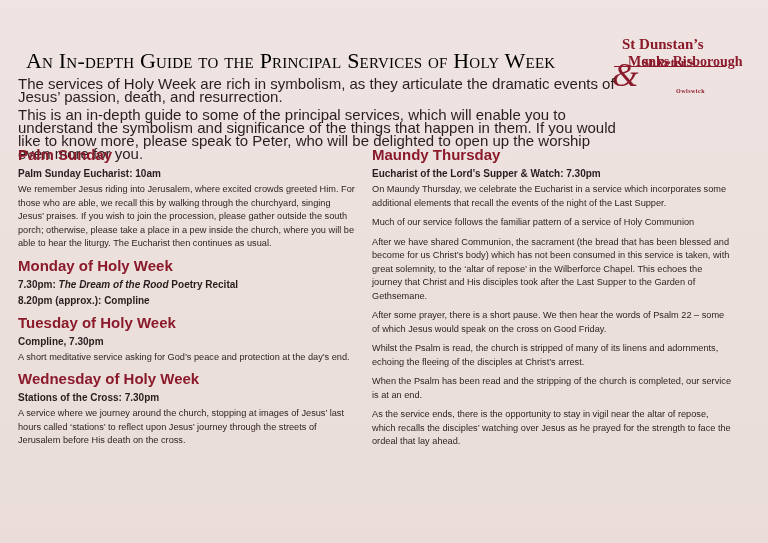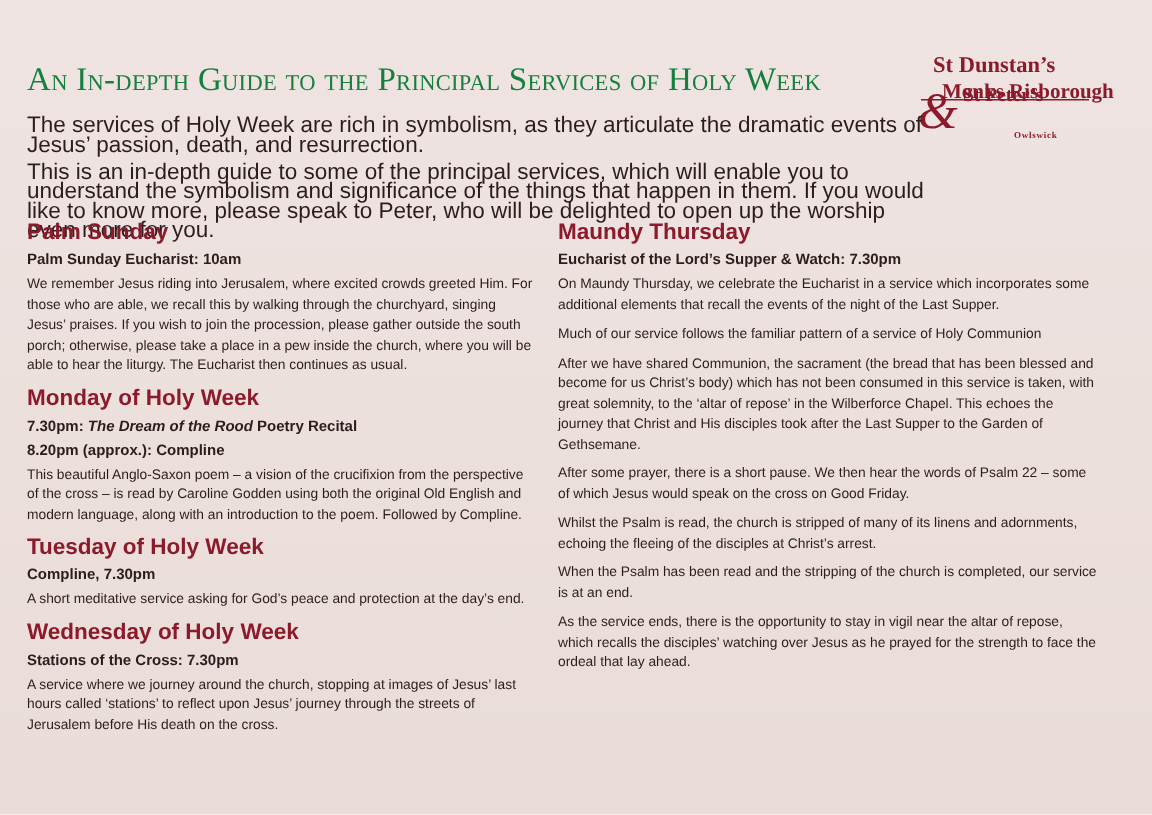--- a/index.html
+++ b/index.html
@@ -7,22 +7,22 @@
       width: 768px; height: 543px; overflow: hidden;
       background: linear-gradient(180deg, #efe4e2 0%, #ece0dd 50%, #e9dcd9 100%);
       font-family: "Liberation Sans", sans-serif;
       color: #2b1d1d;
       position: relative;
     }
     .page { position: absolute; inset: 0; }
     .title {
       position: absolute; left: 18px; top: 40px;
       font-family: "Liberation Serif", serif;
-      color: #15803d; font-size: 22px; font-weight: normal;
-      font-variant: small-caps; letter-spacing: 0.2px; margin: 0;
+      color: #000000; font-size: 22px; font-weight: normal;
+      font-variant: small-caps; letter-spacing: 0.2px; margin: 8px;
       white-space: nowrap;
     }
     .intro {
       position: absolute; left: 18px; top: 77px; width: 600px;
       font-size: 15px; line-height: 13px; color: #2b1d1d;
     }
     .intro p { margin: 0 0 5px 0; }
     .logo {
       position: absolute; left: 608px; top: 36px; width: 124px; height: 70px;
       font-family: "Liberation Serif", serif; color: #8b1a2b;
@@ -70,21 +70,20 @@
     <div class="section">
       <div class="sec-h">Palm Sunday</div>
       <div class="sub-h">Palm Sunday Eucharist: 10am</div>
       <p>We remember Jesus riding into Jerusalem, where excited crowds greeted Him. For those who are able, we recall this by walking through the churchyard, singing Jesus’ praises. If you wish to join the procession, please gather outside the south porch; otherwise, please take a place in a pew inside the church, where you will be able to hear the liturgy. The Eucharist then continues as usual.</p>
     </div>
 
     <div class="section">
       <div class="sec-h">Monday of Holy Week</div>
       <div class="sub-h"><span>7.30pm: </span><i>The Dream of the Rood</i><span> Poetry Recital</span></div>
       <div class="sub-h">8.20pm (approx.): Compline</div>
-      <p>This beautiful Anglo-Saxon poem – a vision of the crucifixion from the perspective of the cross – is read by Caroline Godden using both the original Old English and modern language, along with an introduction to the poem. Followed by Compline.</p>
     </div>
 
     <div class="section">
       <div class="sec-h">Tuesday of Holy Week</div>
       <div class="sub-h">Compline, 7.30pm</div>
       <p>A short meditative service asking for God’s peace and protection at the day’s end.</p>
     </div>
 
     <div class="section">
       <div class="sec-h">Wednesday of Holy Week</div>

